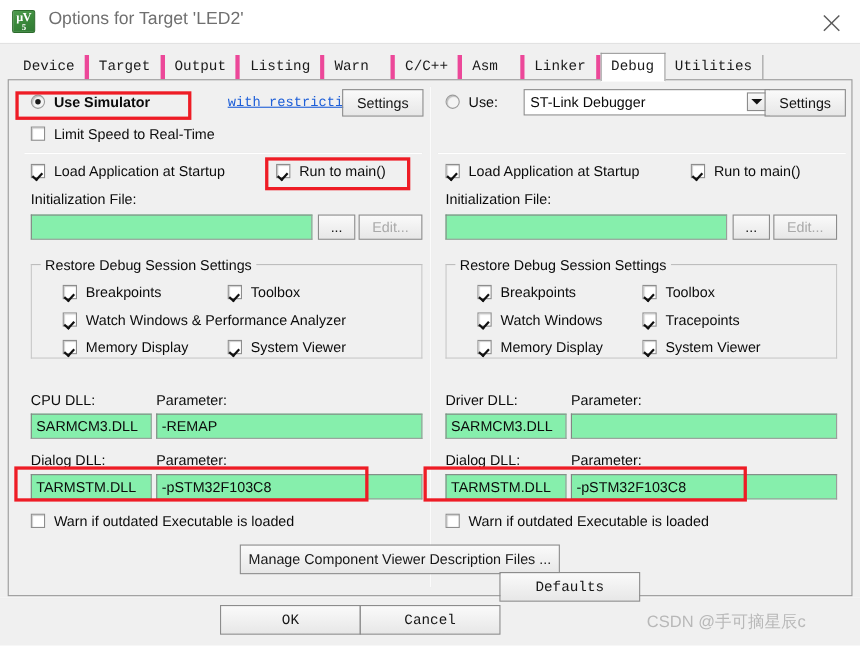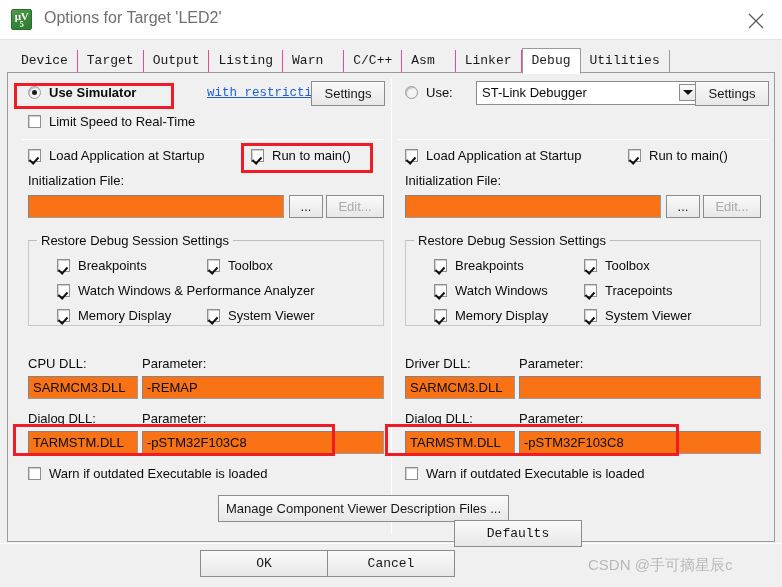--- a/index.html
+++ b/index.html
@@ -65,21 +65,21 @@
   .tabs {
     position: absolute; left: 12px; top: 6px;
     display: flex; align-items: flex-end;
     height: 26px;
   }
   .tab {
     font-family: "Liberation Mono", monospace;
     font-size: 13px;
     color: #1a1a1a;
     padding: 3px 9px 4px 9px;
-    border-right: 1px solid #ec4899;
+    border-right: 4px solid #ec4899;
     background: #f0f0f0;
     height: 23px;
     line-height: 16px;
     white-space: nowrap;
     cursor: default;
   }
   .tab.wide { padding-right: 20px; }
   .tab.selected {
     background: #ffffff;
     border: 1px solid #9a9a9a;
@@ -174,21 +174,21 @@
     text-align: center;
     white-space: nowrap;
     cursor: default;
     display: flex; align-items: center; justify-content: center;
   }
   .btn.mono { font-family: "Liberation Mono", monospace; font-size: 13px; }
   .btn.disabled { color: #a9a9a9; }
 
   .field {
     position: absolute;
-    background: #f97316;
+    background: #86efac;
     border: 1px solid #9c9c9c;
     border-top-color: #848484;
     border-left-color: #848484;
     font-size: 13px;
     color: #0b0b0b;
     padding: 2px 0 0 4px;
     overflow: hidden;
     white-space: nowrap;
     line-height: 17px;
     cursor: text;

